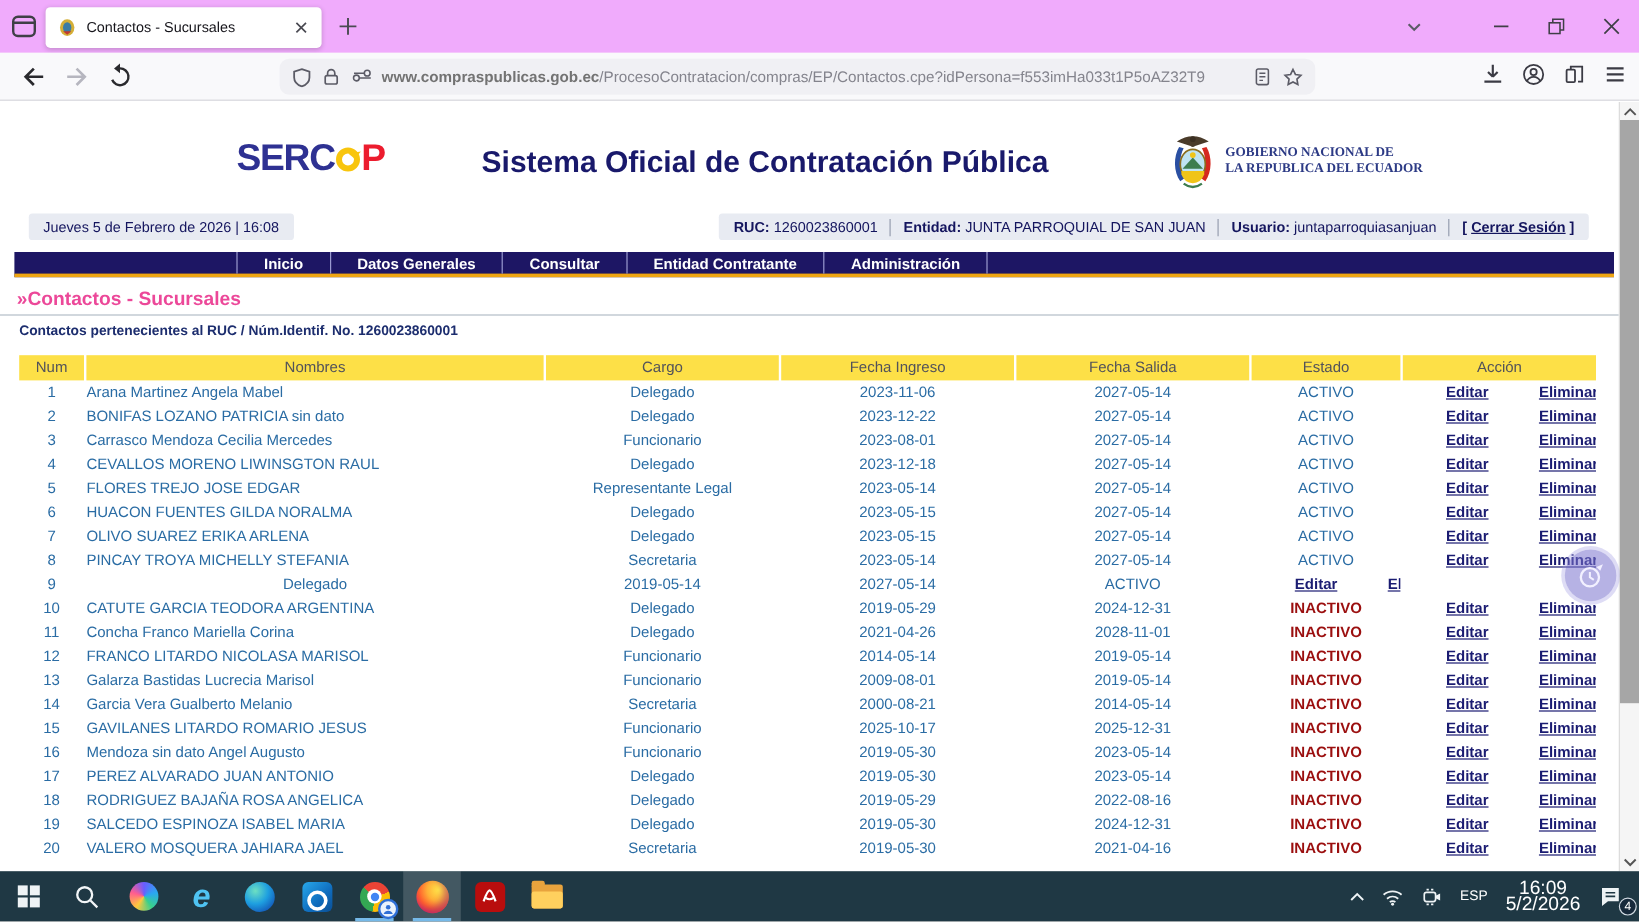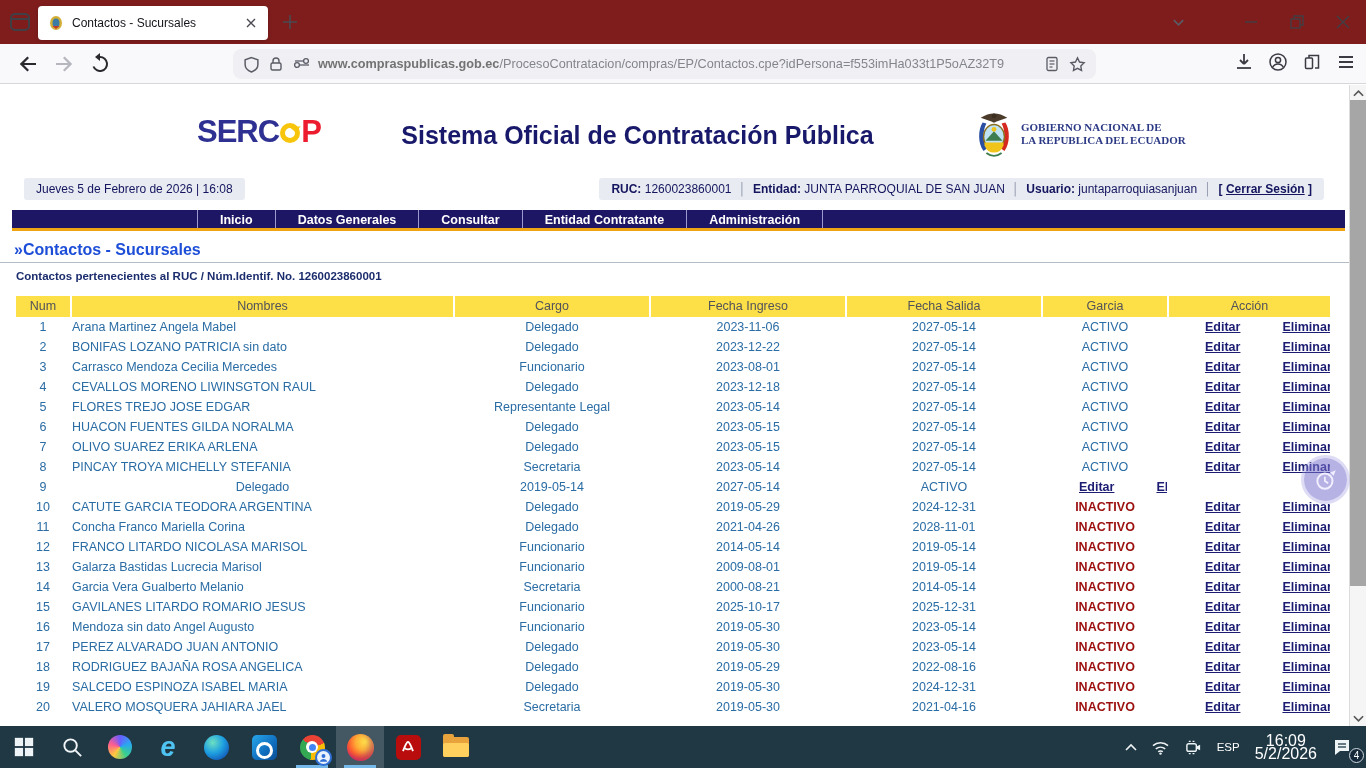--- a/index.html
+++ b/index.html
@@ -1,20 +1,20 @@
 <!DOCTYPE html>
 <html><head>
 <meta charset="utf-8">
 <style>
   * { margin:0; padding:0; box-sizing:border-box; }
   body { background:#555; font-family:"Liberation Sans", sans-serif; }
   #screen { position:relative; width:1366px; height:768px; background:#fff; overflow:hidden; }
 
   
-  .tabbar { position:absolute; left:0; top:0; width:1366px; height:44px; background:#7f1d1d; }
+  .tabbar { position:absolute; left:0; top:0; width:1366px; height:44px; background:#f0abfc; }
   .ffview { position:absolute; left:9px; top:11px; width:22px; height:22px; color:#3f3f46; }
   .tab { position:absolute; left:38px; top:6px; width:230px; height:34px; background:#fff; border-radius:4px;
          box-shadow:0 1px 4px rgba(0,0,0,.18); display:flex; align-items:center; padding:0 10px; }
   .favicon { width:16px; height:16px; margin-right:8px; flex:0 0 auto; }
   .tab-title { font-size:12px; color:#15141a; white-space:nowrap; overflow:hidden; flex:1; }
   .tab-close { width:14px; height:14px; color:#4a4a52; margin-left:6px; }
   .newtab { position:absolute; left:281px; top:13px; width:18px; height:18px; color:#4a4a52; }
   .winctrl { position:absolute; right:0; top:0; height:44px; display:flex; align-items:center; }
   .wbtn { width:46px; height:44px; display:flex; align-items:center; justify-content:center; color:#3f3f46; }
   .tablist-chevron { position:absolute; left:1158px; top:0; width:40px; height:44px; display:flex; align-items:center; justify-content:center; color:#5b5b66; }
@@ -53,21 +53,21 @@
           padding:0 12px; font-size:12px; color:#14155e; white-space:nowrap; }
   .pill b { font-weight:700; }
   .pill .sep { color:#8a93a6; margin:0 7px; }
   .logout { font-weight:700; text-decoration:underline; color:#14155e; cursor:pointer; }
 
   .navbar { position:absolute; left:12px; right:4px; top:125px; height:21px; background:#1d1664;
             border-bottom:3px solid #efa512; display:flex; padding-left:185px; }
   .nav-item { color:#fff; font-size:12.5px; font-weight:700; line-height:21px; padding:0 22px; border-right:1px solid #9a9ad0; cursor:pointer; }
   .nav-item:first-of-type { border-left:1px solid #9a9ad0; }
 
-  .page-title { position:absolute; left:14px; top:156px; font-size:16px; font-weight:700; color:#1d4ed8; }
+  .page-title { position:absolute; left:14px; top:156px; font-size:16px; font-weight:700; color:#ec4899; }
   .title-rule { position:absolute; left:0; right:0; top:177px; border-top:1px solid #b3bdc7; }
   .subtitle { position:absolute; left:16px; top:185px; font-size:11.5px; font-weight:700; color:#1c2d6e; }
 
   .table { position:absolute; left:16px; top:211px; width:1314px; font-size:12.5px; }
   .gridrow { display:grid; grid-template-columns:54px 381px 194px 194px 194px 124px 161px; column-gap:2px; }
   .thead .th { background:#fde047; color:#52525a; height:21px; line-height:21px; text-align:center; }
   .tr { height:20px; line-height:20px; color:#2a6ca4; }
   .td { text-align:center; white-space:nowrap; overflow:hidden; }
   .c-nom { text-align:left; }
   .st-activo { color:#2a6ca4; }
@@ -319,21 +319,21 @@
           <div class="th">Num</div>
 
           <div class="th">Nombres</div>
 
           <div class="th">Cargo</div>
 
           <div class="th">Fecha Ingreso</div>
 
           <div class="th">Fecha Salida</div>
 
-          <div class="th">Garcia</div>
+          <div class="th">Estado</div>
 
           <div class="th">Acción</div>
 
       </div>
 
         <div class="tr gridrow">
           <div class="td c-num">1</div>
           <div class="td c-nom">Arana Martinez Angela Mabel</div>
           <div class="td c-car">Delegado</div>
           <div class="td c-fi">2023-11-06</div>

